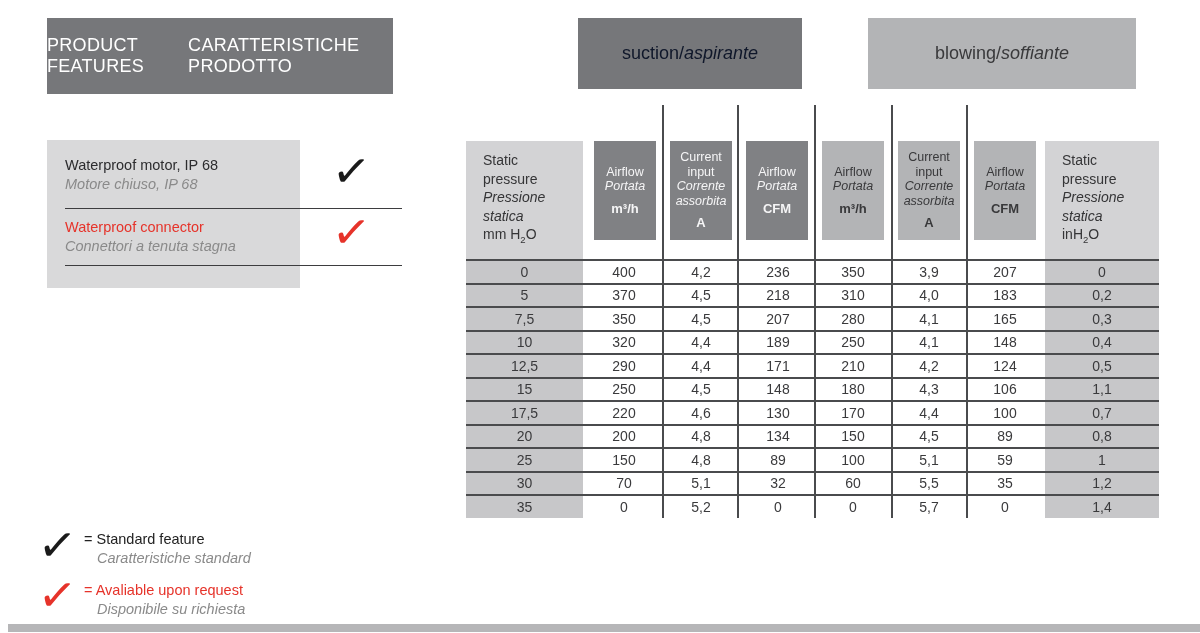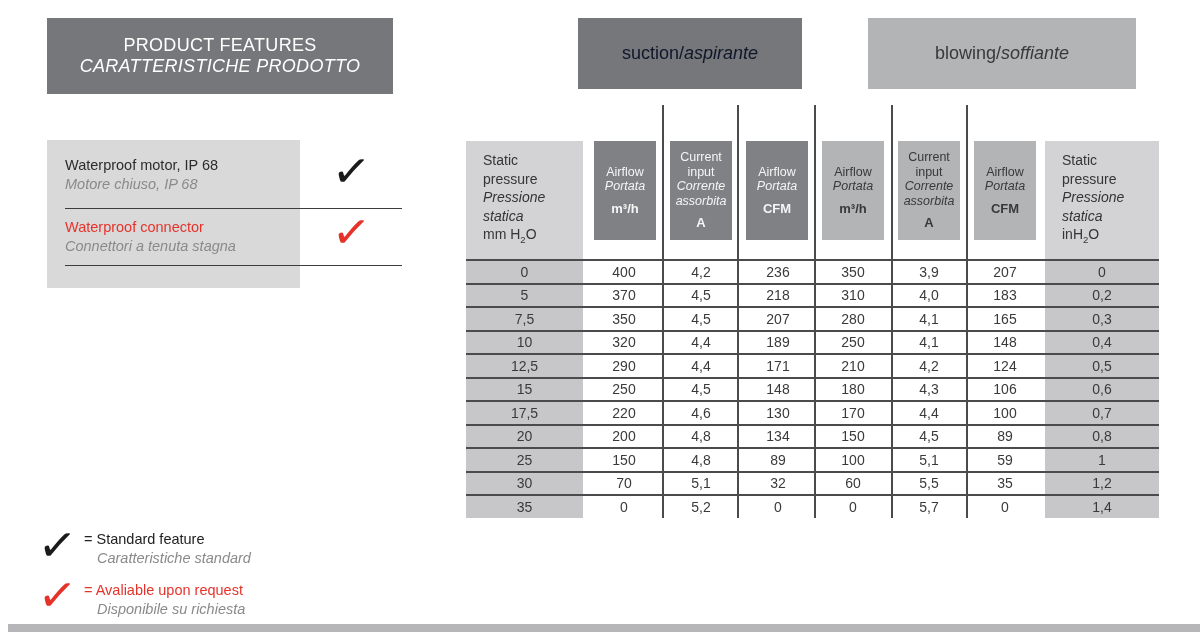--- a/index.html
+++ b/index.html
@@ -8,23 +8,23 @@
     --text:#3a3a3c; --muted:#8a8a8a; --bottom-bar:#b6b6b8;
   }
   *{margin:0;padding:0;box-sizing:border-box}
   html,body{background:#fff}
   body{width:1200px;height:633px;position:relative;overflow:hidden;
        font-family:"Liberation Sans","DejaVu Sans",sans-serif;color:var(--text)}
   .abs{position:absolute}
 
   
   .feat-title{left:47px;top:18px;width:346px;height:76px;background:var(--dark);
-    color:#fff;display:flex;flex-direction:column;align-items:center;justify-content:center;
+    color:#fff;display:flex;flex-direction:row;align-items:center;justify-content:center;
     font-size:18px;line-height:21px;letter-spacing:.3px}
-  .feat-title .it{font-style:italic}
+  .feat-title .it{}
   .feat-panel{left:47px;top:140px;width:253px;height:148px;background:var(--panel)}
   .fi-en{font-size:14.5px;color:#2c2c2e;left:65px}
   .fi-en.red{color:var(--red)}
   .fi-it{font-size:14.5px;font-style:italic;color:var(--muted);left:65px}
   .fline{left:65px;width:337px;height:0;border-top:1.5px solid #3d3d3f}
   .check{font-size:46px;line-height:1;color:#1a1a1a;transform:rotate(6deg)}
   .check.red{color:var(--red)}
 
   
   .lg-en{font-size:14.5px;color:#222;left:84px}
@@ -216,21 +216,21 @@
   </div>
 
   <div class="row">
     <div class="cell k1">15</div>
     <div class="cell k2">250</div>
     <div class="cell k3">4,5</div>
     <div class="cell k4">148</div>
     <div class="cell k5">180</div>
     <div class="cell k6">4,3</div>
     <div class="cell k7">106</div>
-    <div class="cell k8">0,6</div>
+    <div class="cell k8">1,1</div>
   </div>
 
   <div class="row">
     <div class="cell k1">17,5</div>
     <div class="cell k2">220</div>
     <div class="cell k3">4,6</div>
     <div class="cell k4">130</div>
     <div class="cell k5">170</div>
     <div class="cell k6">4,4</div>
     <div class="cell k7">100</div>

